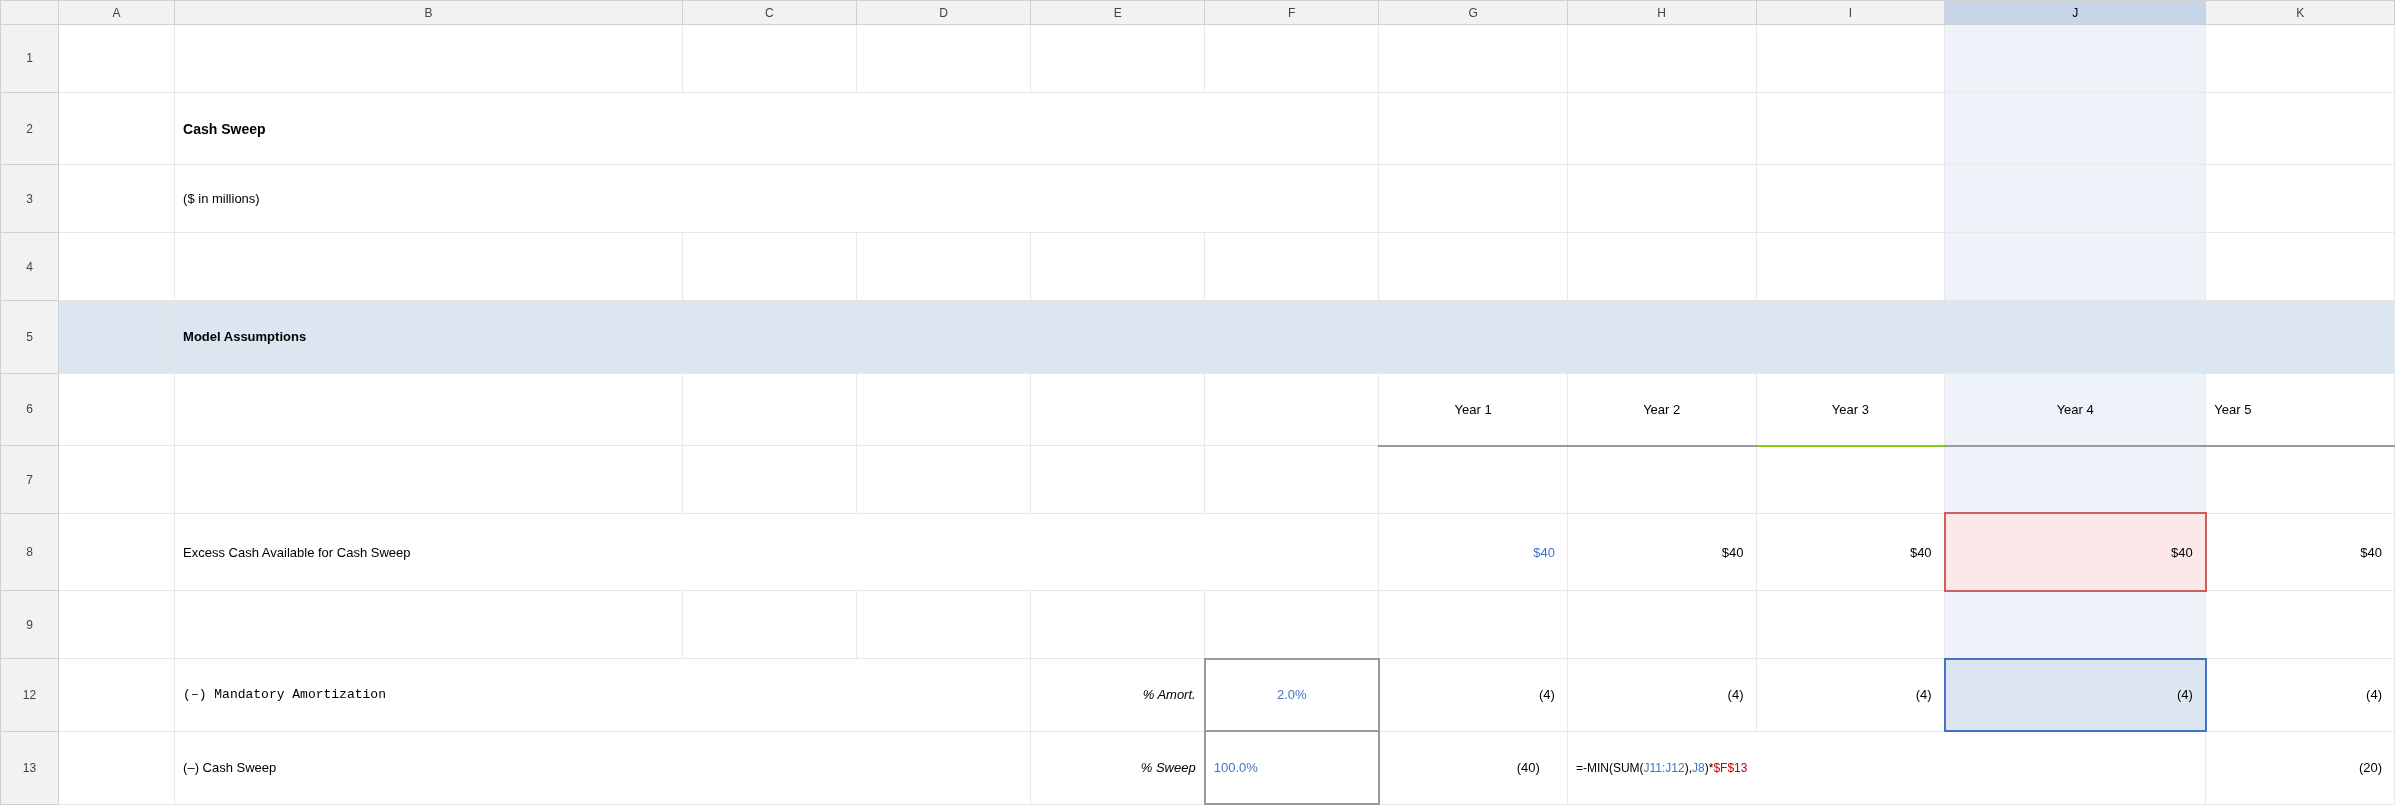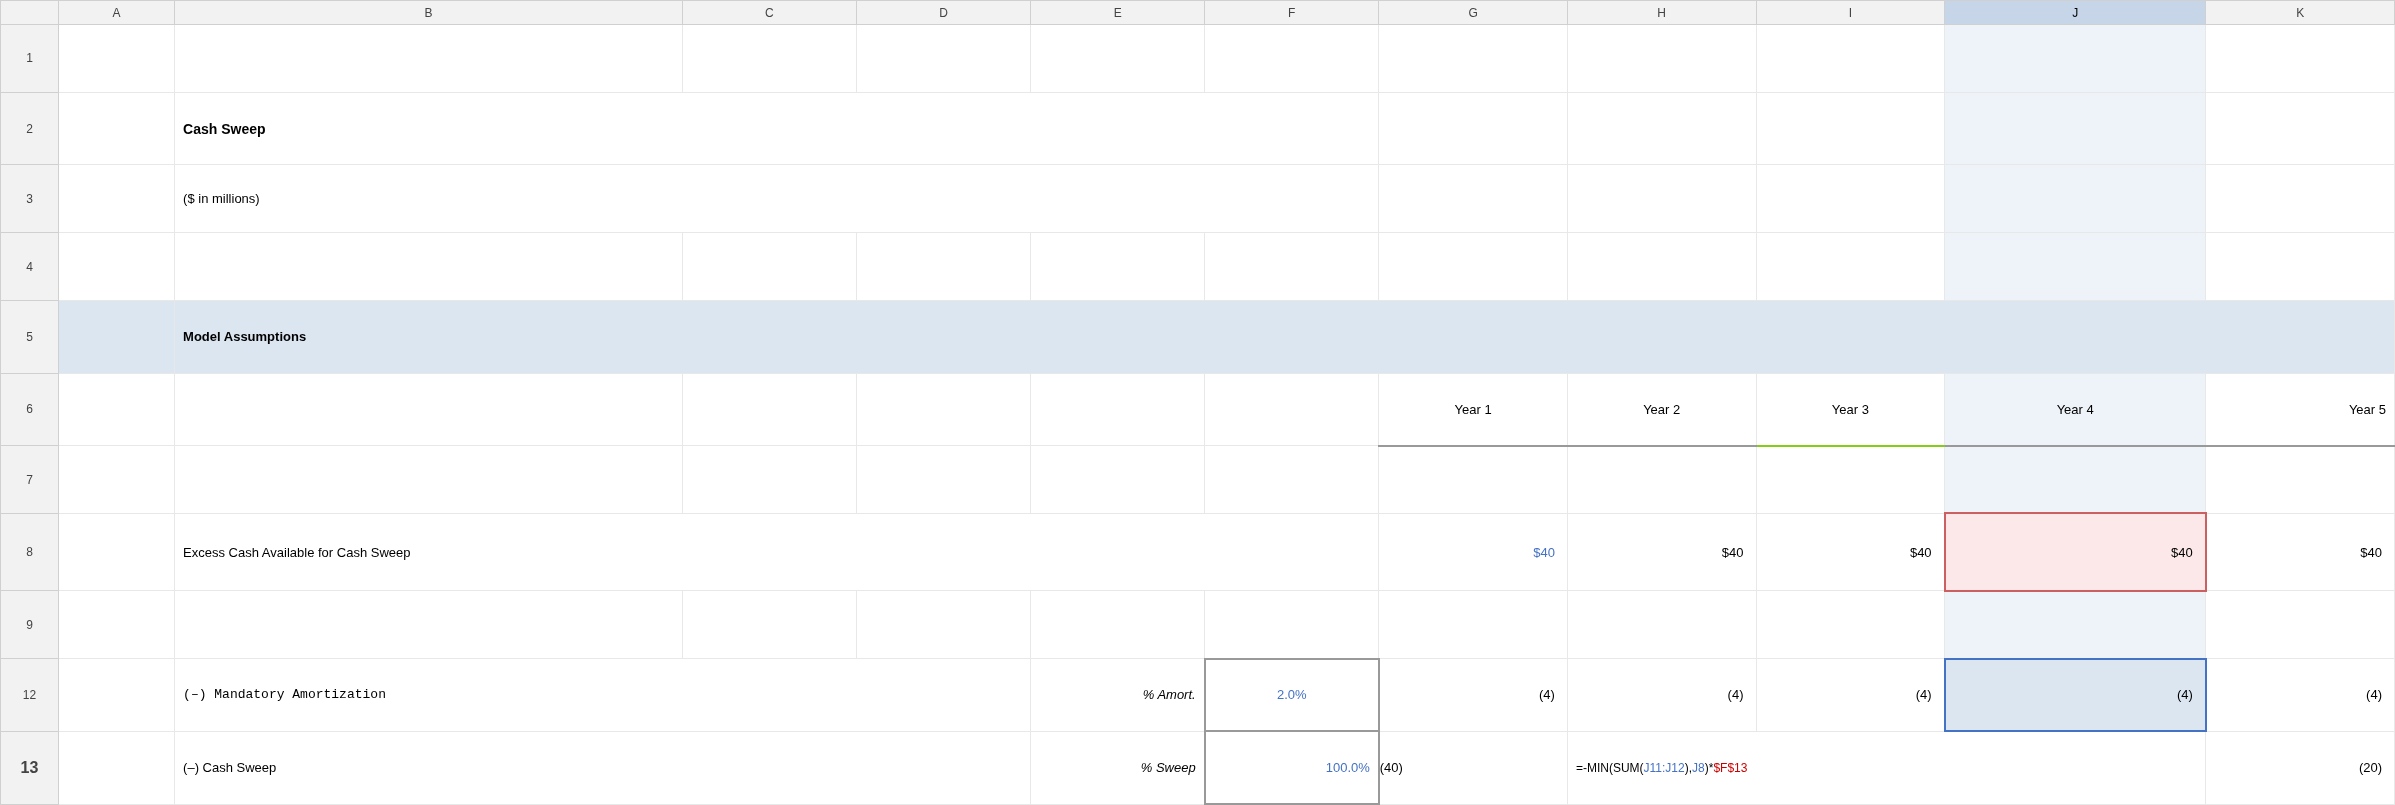--- a/index.html
+++ b/index.html
@@ -133,21 +133,21 @@
         </td>
         <td style="border:1px solid #e8e8e8; border-top:none; border-left:none; border-bottom:2px solid #999; text-align:center; padding:4px 8px;">
           <span>Year 2</span>
         </td>
         <td style="border:1px solid #e8e8e8; border-top:none; border-left:none; border-bottom:2px solid #84cc16; text-align:center; padding:4px 8px;">
           <span>Year 3</span>
         </td>
         <td style="border:1px solid #e8e8e8; border-top:none; border-left:none; border-bottom:2px solid #999; text-align:center; padding:4px 8px; background:#eef3fa;">
           <span>Year 4</span>
         </td>
-        <td style="border:1px solid #e8e8e8; border-top:none; border-left:none; border-bottom:2px solid #999; text-align:right; padding:4px 8px;">
+        <td style="border:1px solid #e8e8e8; border-top:none; border-left:none; border-bottom:2px solid #999; text-align:left; padding:4px 8px;">
           <span>Year 5</span>
         </td>
       </tr>
 
       <tr style="height:28px;">
         <td style="background:#f2f2f2; border:1px solid #d0d0d0; border-top:none; text-align:center; font-size:12px; color:#444; padding:0 4px;">7</td>
         <td style="border:1px solid #e8e8e8; border-top:none; border-left:none;"></td>
         <td style="border:1px solid #e8e8e8; border-top:none; border-left:none;"></td>
         <td style="border:1px solid #e8e8e8; border-top:none; border-left:none;"></td>
         <td style="border:1px solid #e8e8e8; border-top:none; border-left:none;"></td>
@@ -223,32 +223,32 @@
         </td>
         <td style="border:2px solid #4472c4; background:#dce6f1; text-align:right; padding:4px 12px;">
           <span>(4)</span>
         </td>
         <td style="border:1px solid #e8e8e8; border-top:none; border-left:none; text-align:right; padding:4px 12px;">
           <span>(4)</span>
         </td>
       </tr>
 
       <tr style="height:30px;">
-        <td style="background:#f2f2f2; border:1px solid #d0d0d0; border-top:none; text-align:center; font-size:16px; color:#444; padding:0 4px;font-weight:bold;">13</td>
+        <td style="background:#f2f2f2; border:1px solid #d0d0d0; border-top:none; text-align:center; font-size:12px; color:#444; padding:0 4px;">13</td>
         <td style="border:1px solid #e8e8e8; border-top:none; border-left:none;"></td>
         <td colspan="3" style="border:1px solid #e8e8e8; border-top:none; border-left:none; padding:4px 8px;">
           <span>(–) Cash Sweep</span>
         </td>
         <td style="border:1px solid #e8e8e8; border-top:none; border-left:none; text-align:right; padding:4px 8px; font-style:italic;">
           <span>% Sweep</span>
         </td>
-        <td style="border:2px solid #999; padding:4px 8px; text-align:right; color:#4472c4; font-weight:normal;margin-top:44px;">
+        <td style="border:2px solid #999; padding:4px 8px; text-align:left; color:#4472c4; font-weight:normal;margin-top:44px;">
           <span>100.0%</span>
         </td>
-        <td style="border:1px solid #e8e8e8; border-top:none; border-left:none; text-align:left; padding:4px 0;">
+        <td style="border:1px solid #e8e8e8; border-top:none; border-left:none; text-align:right; padding:4px 27px;">
           <span>(40)</span>
         </td>
         <td colspan="3" style="border:1px solid #e8e8e8; border-top:none; border-left:none; padding:4px 8px; font-size:12px; white-space:nowrap;">
           <span style="color:#000;">=-MIN(SUM(</span><span style="color:#4472c4;">J11:J12</span><span style="color:#000;">),</span><span style="color:#4472c4;">J8</span><span style="color:#000;">)*</span><span style="color:#cc0000;">$F$13</span>
         </td>
         <td style="border:1px solid #e8e8e8; border-top:none; border-left:none; text-align:right; padding:4px 12px;">
           <span>(20)</span>
         </td>
       </tr>
 

